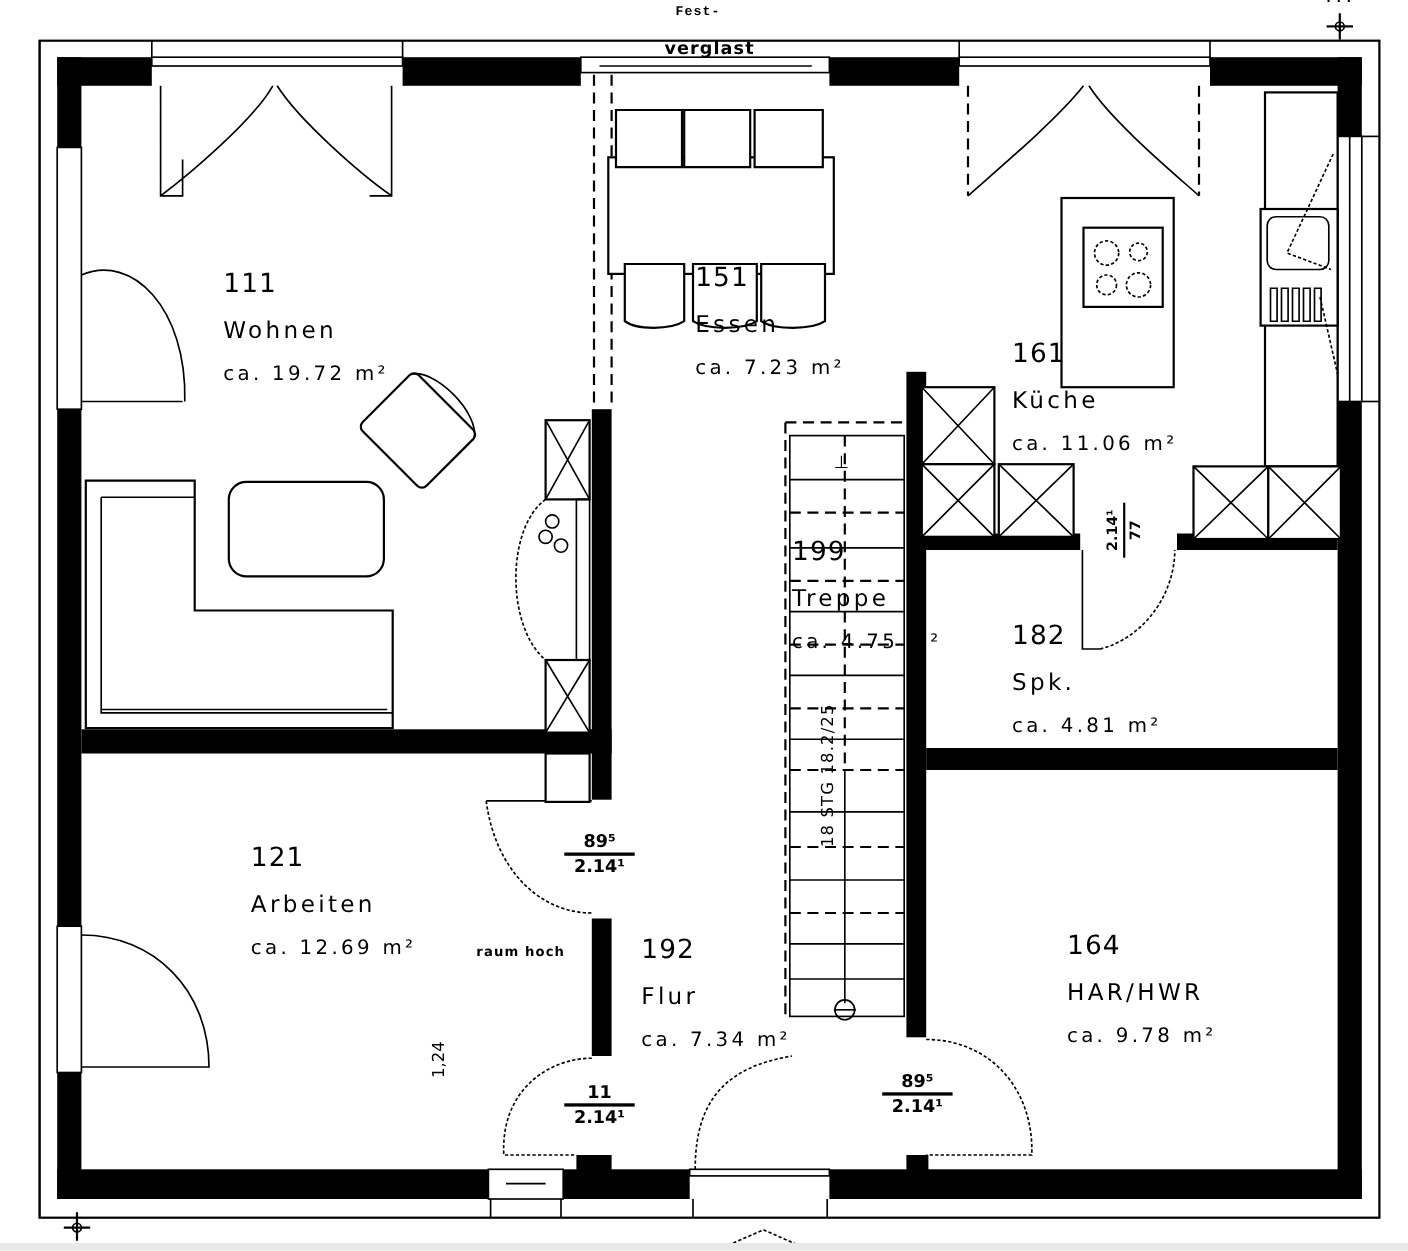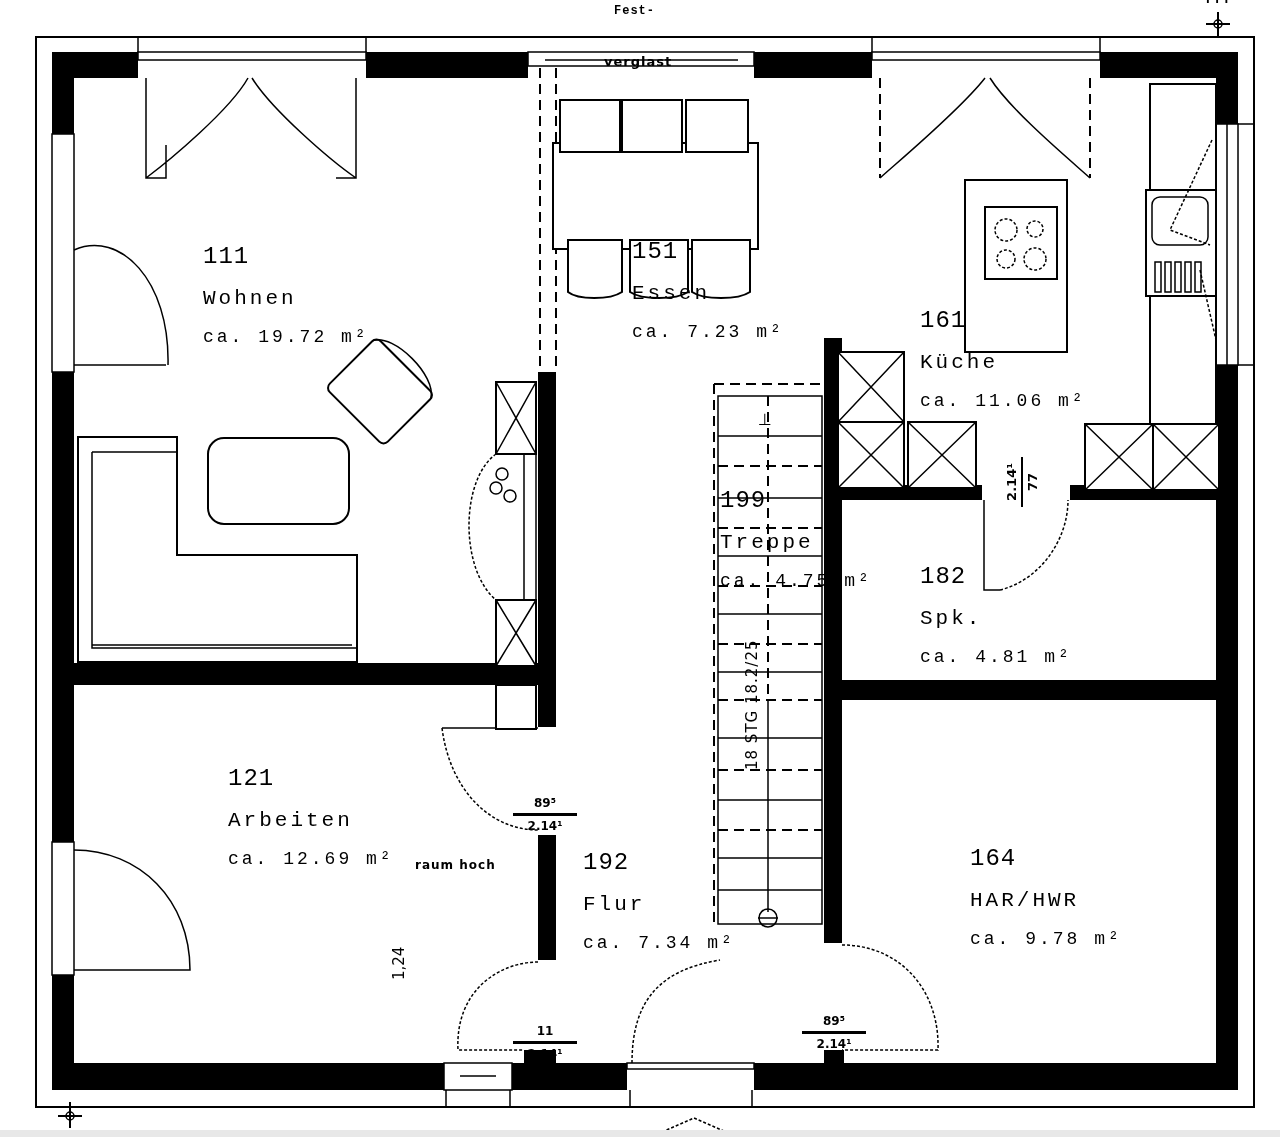--- a/index.html
+++ b/index.html
@@ -6,28 +6,28 @@
     body { width: 1280px; height: 1137px; position: relative; overflow: hidden;
            font-family: "DejaVu Sans", sans-serif; color: #000; }
     #plan { position: absolute; left: 0; top: 0; width: 1280px; height: 1137px; }
     .wall { fill: #000; }
     .ln { stroke: #000; stroke-width: 2; fill: none; }
     .ln1 { stroke: #000; stroke-width: 1.5; fill: none; }
     .dash { stroke: #000; stroke-width: 2; fill: none; stroke-dasharray: 10 6; }
     .dot { stroke: #000; stroke-width: 1.5; fill: none; stroke-dasharray: 3 2; }
     .win { fill: #fff; stroke: #000; stroke-width: 1.5; }
     .furn { fill: #fff; stroke: #000; stroke-width: 2; }
-    .room { position: absolute; font-family: Liberation Mono, monospace; }
+    .room { position: absolute; }
     .room .num { font-size: 24px; letter-spacing: 1px; display: block; margin-bottom: 17px; }
     .room .name { font-size: 21px; letter-spacing: 3px; display: block; margin-bottom: 17px; }
     .room .area { font-size: 18px; letter-spacing: 3px; display: block; }
     .small { position: absolute; font-family: "DejaVu Sans", sans-serif; font-size: 12px; font-weight: bold;
              letter-spacing: 1px; white-space: nowrap; }
     .frac { position: absolute; width: 64px; text-align: center; font-family: "DejaVu Sans", sans-serif;
-            font-size: 12px; font-weight: bold; margin-top: 38px; }
+            font-size: 16px; font-weight: bold; }
     .frac .top { display: block; height: 16px; line-height: 16px; }
     .frac .bar { display: block; height: 3px; background: #000; margin: 2px 0; }
     .frac .bot { display: block; height: 16px; line-height: 16px; }
     .vert { position: absolute; transform-origin: left top; transform: rotate(-90deg);
             font-family: "DejaVu Sans", sans-serif; white-space: nowrap; }
     .bottom-strip { position: absolute; left: 0; top: 1130px; width: 1280px; height: 7px; background: #e8e8e8; }
   </style>
 </head>
 <body>
 
@@ -217,21 +217,21 @@
     <g>
       <line class="ln" x1="70" y1="1102" x2="70" y2="1128"></line>
       <line class="ln" x1="58" y1="1116" x2="82" y2="1116"></line>
       <circle class="ln1" cx="70" cy="1116" r="4"></circle>
     </g>
     <path class="dot" d="M662 1132 L694 1118 L726 1132"></path>
   </g>
 </svg>
 
 <div class="small" style="left:614px; top:4px;font-family:Liberation Mono, monospace;">Fest-</div>
-<div class="small" style="left:604px; top:34px; font-size:13px;margin-top:20px;">verglast</div>
+<div class="small" style="left:604px; top:34px; font-size:16px;">verglast</div>
 <div class="small" style="left:1206px; top:-6px; font-size:10px;">I I I</div>
 
 <div class="room" style="left:203px; top:243px;">
   <span class="num">111</span>
   <span class="name">Wohnen</span>
   <span class="area">ca. 19.72 m²</span>
 </div>
 
 <div class="room" style="left:584px; top:238px;margin-left:48px;">
   <span class="num">151</span>
@@ -268,21 +268,21 @@
   <span class="name">Flur</span>
   <span class="area">ca. 7.34 m²</span>
 </div>
 
 <div class="room" style="left:970px; top:845px;">
   <span class="num">164</span>
   <span class="name">HAR/HWR</span>
   <span class="area">ca. 9.78 m²</span>
 </div>
 
-<div class="small" style="left:415px; top:858px;">raum hoch</div>
+<div class="small" style="left:433px; top:858px;">raum hoch</div>
 <div class="vert" style="left:390px; top:980px; font-size:15px;">1,24</div>
 <div class="vert" style="left:743px; top:770px; font-size:15px; letter-spacing:1px;">18 STG 18.2/25</div>
 <div class="small" style="left:758px; top:410px; font-size:16px; font-weight:normal;">⊥</div>
 
 <div class="frac" style="left:513px; top:757px;">
   <span class="top">89⁵</span>
   <span class="bar"></span>
   <span class="bot">2.14¹</span>
 </div>
 <div class="frac" style="left:513px; top:985px;">

